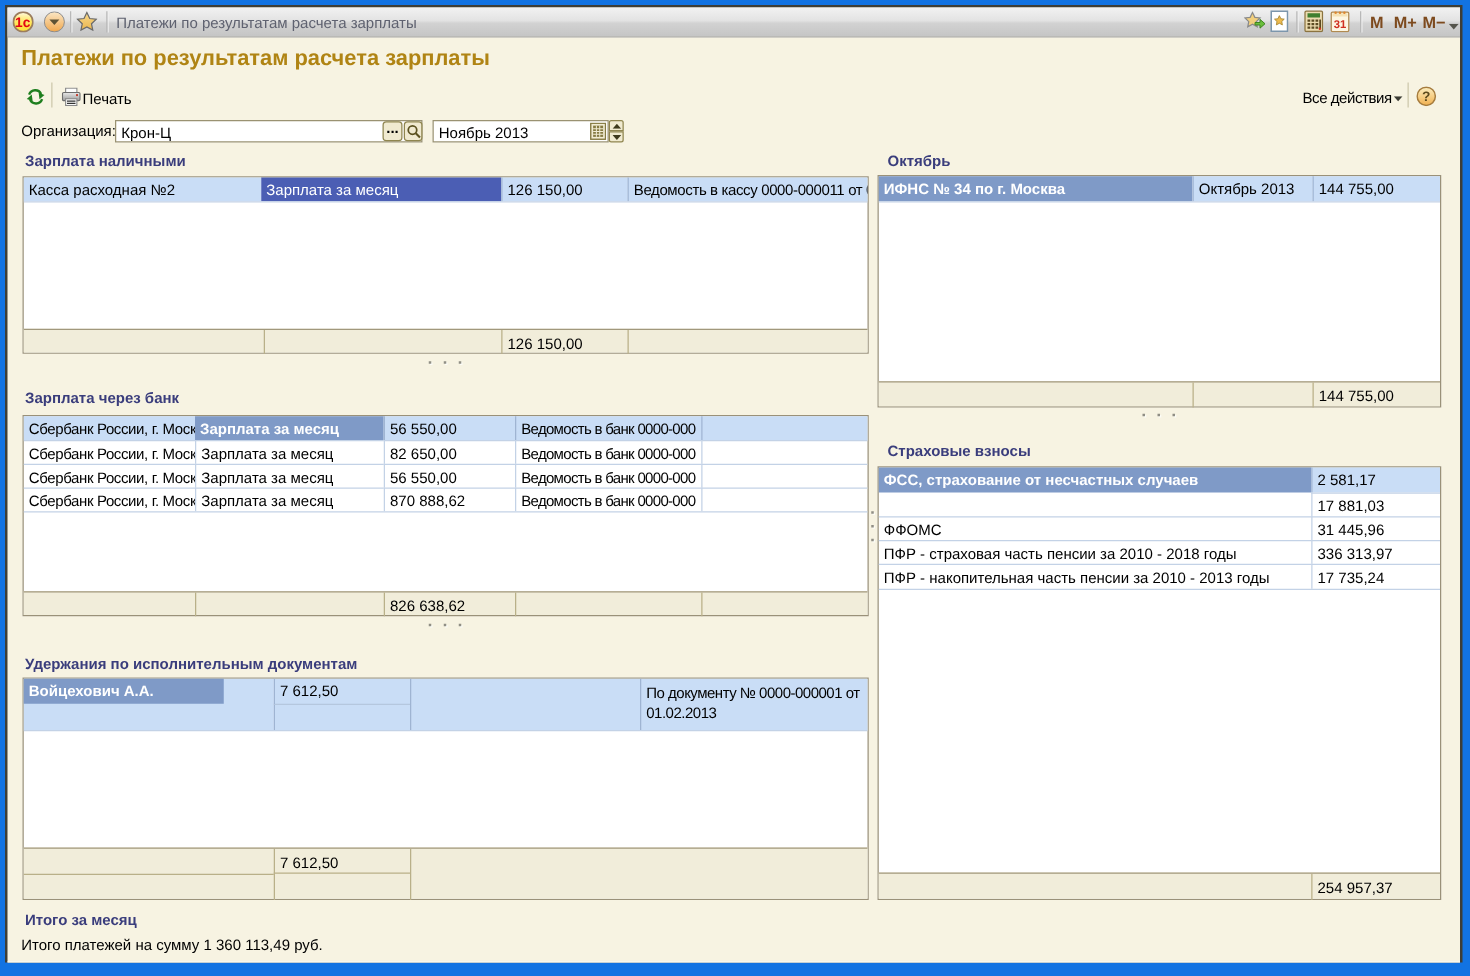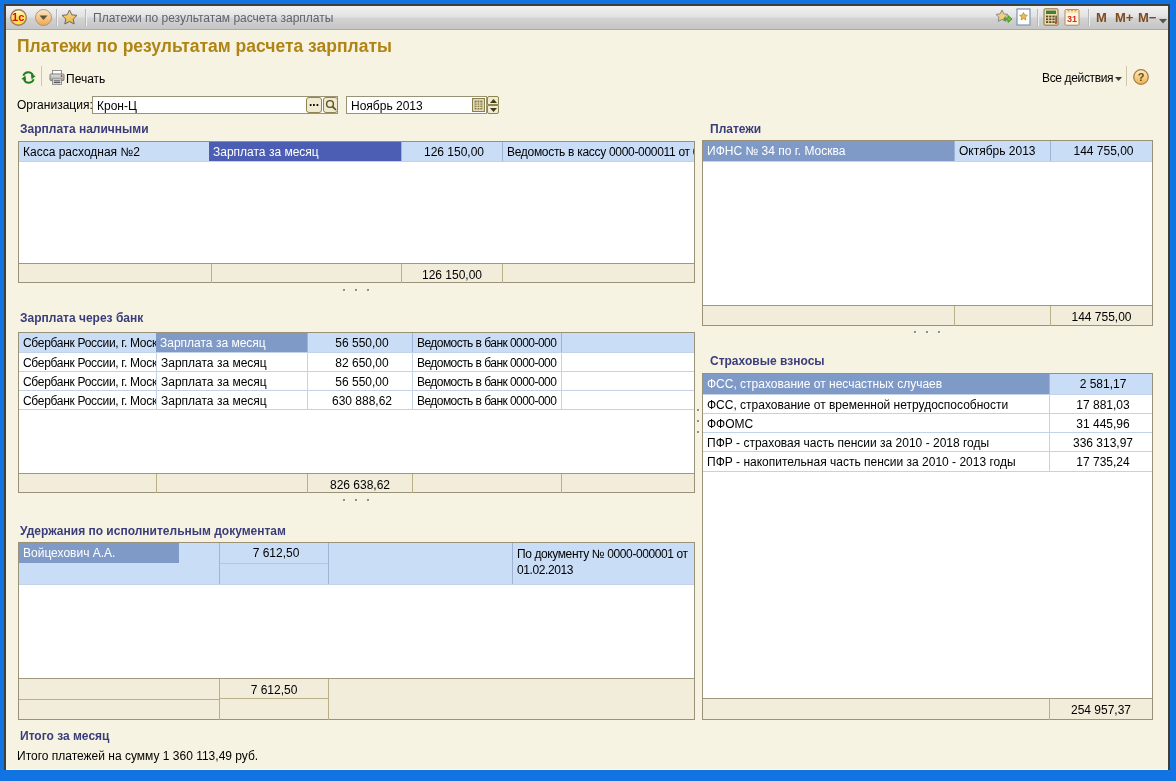--- a/index.html
+++ b/index.html
@@ -14,24 +14,24 @@
 
 .h1 { left:17px; top:36px; font-size:17.5px; font-weight:bold; color:#b08414; white-space:nowrap; }
 .toolsep { top:66px; width:1px; height:20px; background:#cdc7ab; }
 .lbl { font-weight:bold; color:#3a3d7c; white-space:nowrap; }
 
 .field { background:#fff; border:1px solid #9a9272; }
 .btn { background:#f0ead0; border:1px solid #8f854f; border-radius:3px; }
 
 .tbl { background:#fff; border:1px solid #9a9179; }
 .cell { position:absolute; overflow:hidden; white-space:nowrap; padding:3px 0 0 4px; }
-.num { text-align:center; }
+.num { text-align:left; }
 .lb { background:#c9ddf6; }
 .sela { background:#4b5eb4; color:#fff; }
-.seli { background:#7f9ac7; color:#fff; }
+.seli { background:#7f9ac7; color:#fff;font-weight:bold; }
 .ftr { position:absolute; background:#f1edda; border-top:1px solid #a1987c; }
 .fcell { position:absolute; overflow:hidden; white-space:nowrap; padding:4px 4px 0 4px; border-left:1px solid #b9b088; }
 .hdots { position:absolute; width:26px; height:3px; }
 .hdots i, .vdots i { position:absolute; width:2px; height:2px; background:#908e85; box-shadow:1px 1px 0 #fcfcf6; }
 </style></head>
 <body>
 <div class="abs win-dark"></div>
 <div class="abs win-bg"></div>
 <div class="abs titlebar"></div>
 
@@ -215,21 +215,21 @@
   <div class="cell" style="left:542px;top:19px;width:133px;height:19px;border-top:1px solid #c3d2e6;border-left:1px solid #c3d2e6"></div>
 
   <div class="cell" style="left:0;top:38px;width:137px;height:19px;border-top:1px solid #c3d2e6;letter-spacing:-0.3px">Сбербанк России, г. Моск</div>
   <div class="cell" style="left:137px;top:38px;width:151px;height:19px;border-top:1px solid #c3d2e6;border-left:1px solid #c3d2e6">Зарплата за месяц</div>
   <div class="cell num" style="left:288px;top:38px;width:105px;height:19px;border-top:1px solid #c3d2e6;border-left:1px solid #c3d2e6">56 550,00</div>
   <div class="cell" style="left:393px;top:38px;width:149px;height:19px;border-top:1px solid #c3d2e6;border-left:1px solid #c3d2e6;letter-spacing:-0.55px">Ведомость в банк 0000-000</div>
   <div class="cell" style="left:542px;top:38px;width:133px;height:19px;border-top:1px solid #c3d2e6;border-left:1px solid #c3d2e6"></div>
 
   <div class="cell" style="left:0;top:57px;width:137px;height:19px;border-top:1px solid #c3d2e6;letter-spacing:-0.3px">Сбербанк России, г. Моск</div>
   <div class="cell" style="left:137px;top:57px;width:151px;height:19px;border-top:1px solid #c3d2e6;border-left:1px solid #c3d2e6">Зарплата за месяц</div>
-  <div class="cell num" style="left:288px;top:57px;width:105px;height:19px;border-top:1px solid #c3d2e6;border-left:1px solid #c3d2e6">630 888,62</div>
+  <div class="cell num" style="left:288px;top:57px;width:105px;height:19px;border-top:1px solid #c3d2e6;border-left:1px solid #c3d2e6">870 888,62</div>
   <div class="cell" style="left:393px;top:57px;width:149px;height:19px;border-top:1px solid #c3d2e6;border-left:1px solid #c3d2e6;letter-spacing:-0.55px">Ведомость в банк 0000-000</div>
   <div class="cell" style="left:542px;top:57px;width:133px;height:19px;border-top:1px solid #c3d2e6;border-left:1px solid #c3d2e6"></div>
   <div style="position:absolute;left:0;top:76px;width:675px;height:1px;background:#c3d2e6"></div>
 
   <div class="ftr" style="left:0;top:140px;width:675px;height:19px">
     <div class="fcell" style="left:137px;top:0;width:151px;height:19px"></div>
     <div class="fcell num" style="left:288px;top:0;width:105px;height:19px">826 638,62</div>
     <div class="fcell" style="left:393px;top:0;width:149px;height:19px"></div>
     <div class="fcell" style="left:542px;top:0;width:133px;height:19px"></div>
   </div>
@@ -254,42 +254,41 @@
     <div class="fcell num" style="left:200px;top:0;width:109px;height:20px;border-bottom:1px solid #b9b088">7 612,50</div>
     <div class="fcell" style="left:200px;top:20px;width:109px;height:21px"></div>
     <div style="position:absolute;left:0;top:20px;width:200px;height:1px;background:#b9b088"></div>
     <div class="fcell" style="left:309px;top:0;width:366px;height:41px"></div>
   </div>
 </div>
 
 <div class="abs lbl" style="left:20px;top:729px">Итого за месяц</div>
 <div class="abs" style="left:17px;top:749px">Итого платежей на сумму 1 360 113,49 руб.</div>
 
-<div class="abs lbl" style="left:710px;top:122px">Платежи</div>
+<div class="abs lbl" style="left:710px;top:122px">Октябрь</div>
 <div class="abs tbl" style="left:702px;top:140px;width:451px;height:186px">
   <div class="cell seli" style="left:0;top:0;width:251px;height:20px">ИФНС № 34 по г. Москва</div>
   <div class="cell lb" style="left:251px;top:0;width:96px;height:20px;border-left:1px solid #9fb4d2">Октябрь 2013</div>
   <div class="cell lb num" style="left:347px;top:0;width:102px;height:20px;border-left:1px solid #9fb4d2">144 755,00</div>
   <div style="position:absolute;left:0;top:20px;width:449px;height:1px;background:#c3d2e6"></div>
   <div class="ftr" style="left:0;top:164px;width:449px;height:20px">
     <div class="fcell" style="left:251px;top:0;width:96px;height:20px"></div>
     <div class="fcell num" style="left:347px;top:0;width:102px;height:20px">144 755,00</div>
   </div>
 </div>
 <div class="hdots" style="left:914px;top:331px">
     <i style="left:0"></i>
     <i style="left:12px"></i>
     <i style="left:24px"></i>
   </div>
 
 <div class="abs lbl" style="left:710px;top:354px">Страховые взносы</div>
 <div class="abs tbl" style="left:702px;top:373px;width:451px;height:347px">
   <div class="cell seli" style="left:0;top:0;width:346px;height:20px">ФСС, страхование от несчастных случаев</div>
   <div class="cell lb num" style="left:346px;top:0;width:103px;height:20px;border-left:1px solid #9fb4d2">2 581,17</div>
-  <div class="cell" style="left:0;top:20px;width:346px;height:19px;border-top:1px solid #c3d2e6">ФСС, страхование от временной нетрудоспособности</div>
   <div class="cell num" style="left:346px;top:20px;width:103px;height:19px;border-top:1px solid #c3d2e6;border-left:1px solid #c3d2e6">17 881,03</div>
   <div class="cell" style="left:0;top:39px;width:346px;height:19px;border-top:1px solid #c3d2e6">ФФОМС</div>
   <div class="cell num" style="left:346px;top:39px;width:103px;height:19px;border-top:1px solid #c3d2e6;border-left:1px solid #c3d2e6">31 445,96</div>
   <div class="cell" style="left:0;top:58px;width:346px;height:19px;border-top:1px solid #c3d2e6">ПФР - страховая часть пенсии за 2010 - 2018 годы</div>
   <div class="cell num" style="left:346px;top:58px;width:103px;height:19px;border-top:1px solid #c3d2e6;border-left:1px solid #c3d2e6">336 313,97</div>
   <div class="cell" style="left:0;top:77px;width:346px;height:20px;border-top:1px solid #c3d2e6">ПФР - накопительная часть пенсии за 2010 - 2013 годы</div>
   <div class="cell num" style="left:346px;top:77px;width:103px;height:20px;border-top:1px solid #c3d2e6;border-left:1px solid #c3d2e6">17 735,24</div>
   <div style="position:absolute;left:0;top:97px;width:449px;height:1px;background:#c3d2e6"></div>
   <div class="ftr" style="left:0;top:324px;width:449px;height:21px">
     <div class="fcell num" style="left:346px;top:0;width:103px;height:21px">254 957,37</div>

